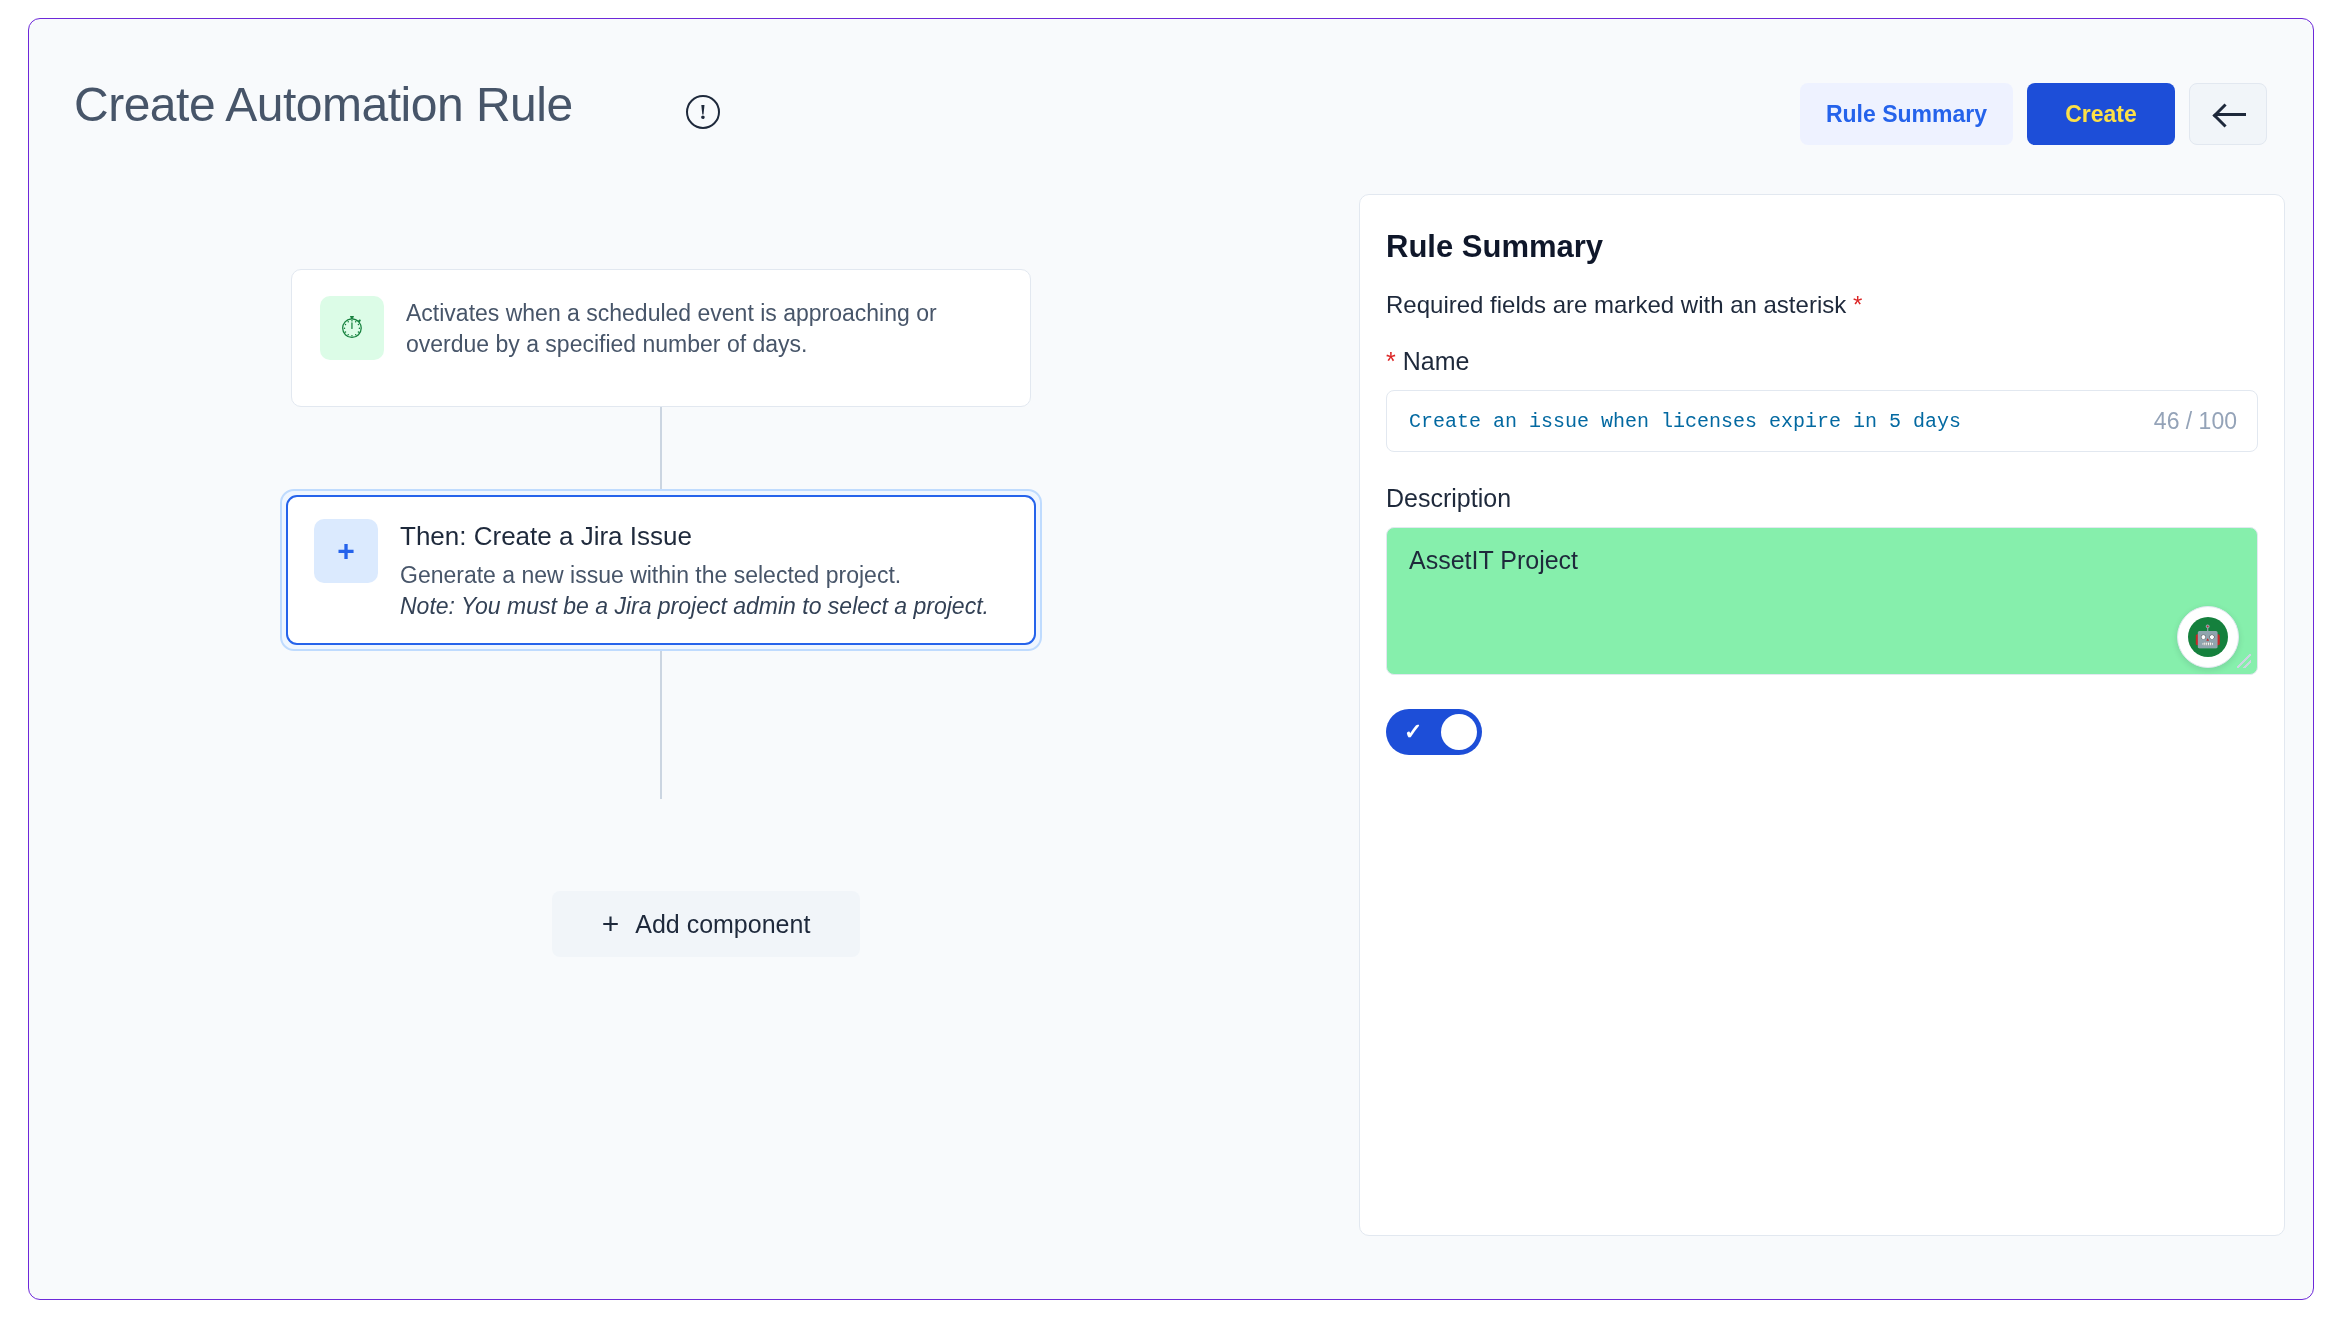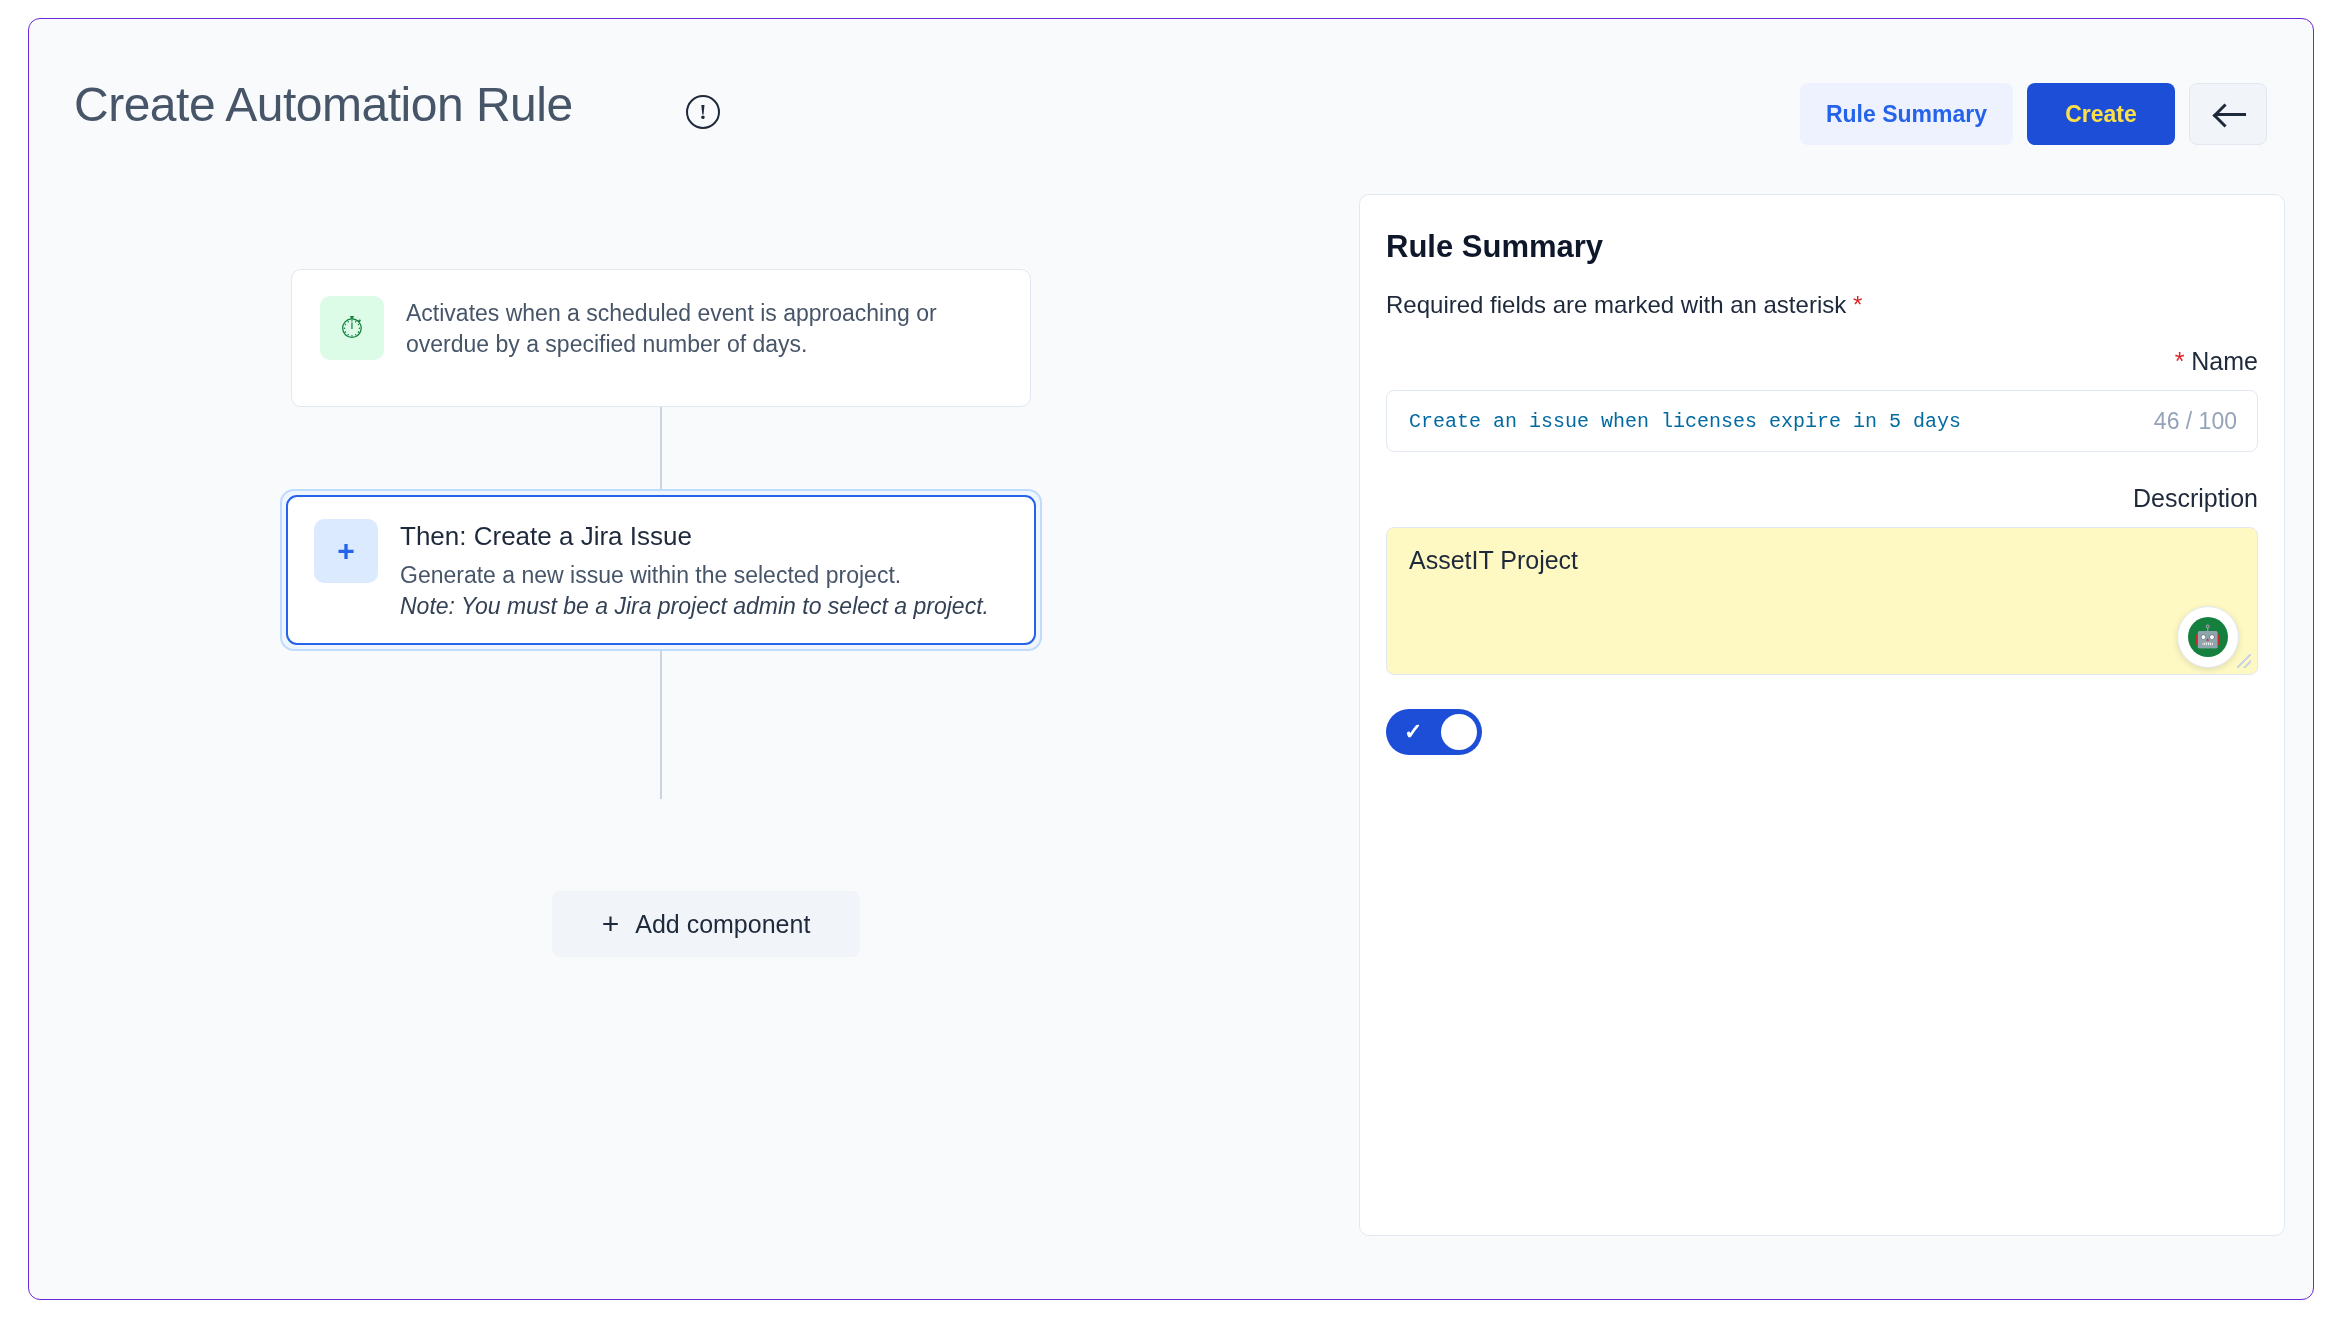--- a/index.html
+++ b/index.html
@@ -250,21 +250,20 @@
     font-size: 24px;
     color: #1e293b;
     margin-bottom: 28px;
   }
   .asterisk { color: #dc2626; }
 
   .field-label {
     font-size: 25px;
     color: #1e293b;
     margin-bottom: 14px;
-    text-align: right;
   }
 
   .input-wrap {
     position: relative;
     width: 100%;
     height: 62px;
     border: 1px solid #e2e8f0;
     border-radius: 8px;
     background: #ffffff;
     margin-bottom: 32px;
@@ -287,21 +286,21 @@
     font-size: 23px;
     color: #94a3b8;
   }
 
   .textarea-wrap {
     position: relative;
     width: 100%;
     height: 148px;
     border: 1px solid #e2e8f0;
     border-radius: 8px;
-    background: #fef9c3;
+    background: #86efac;
     margin-bottom: 34px;
   }
   .textarea-wrap textarea {
     width: 100%;
     height: 100%;
     border: none;
     outline: none;
     resize: none;
     background: transparent;
     font-family: "Liberation Sans", sans-serif;

